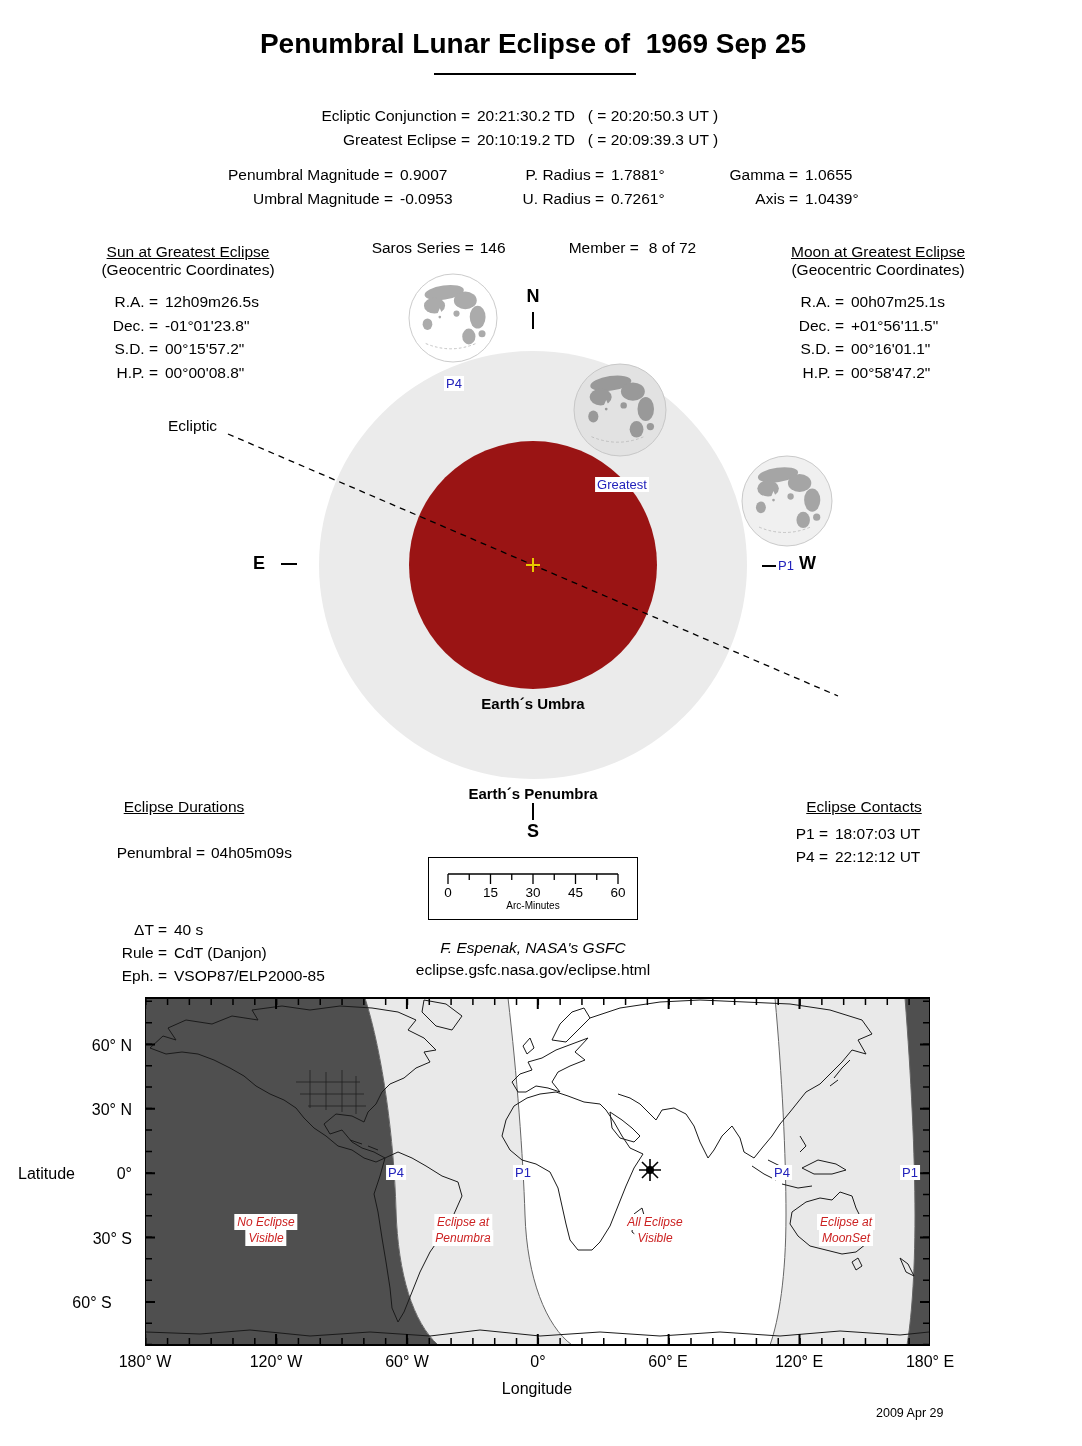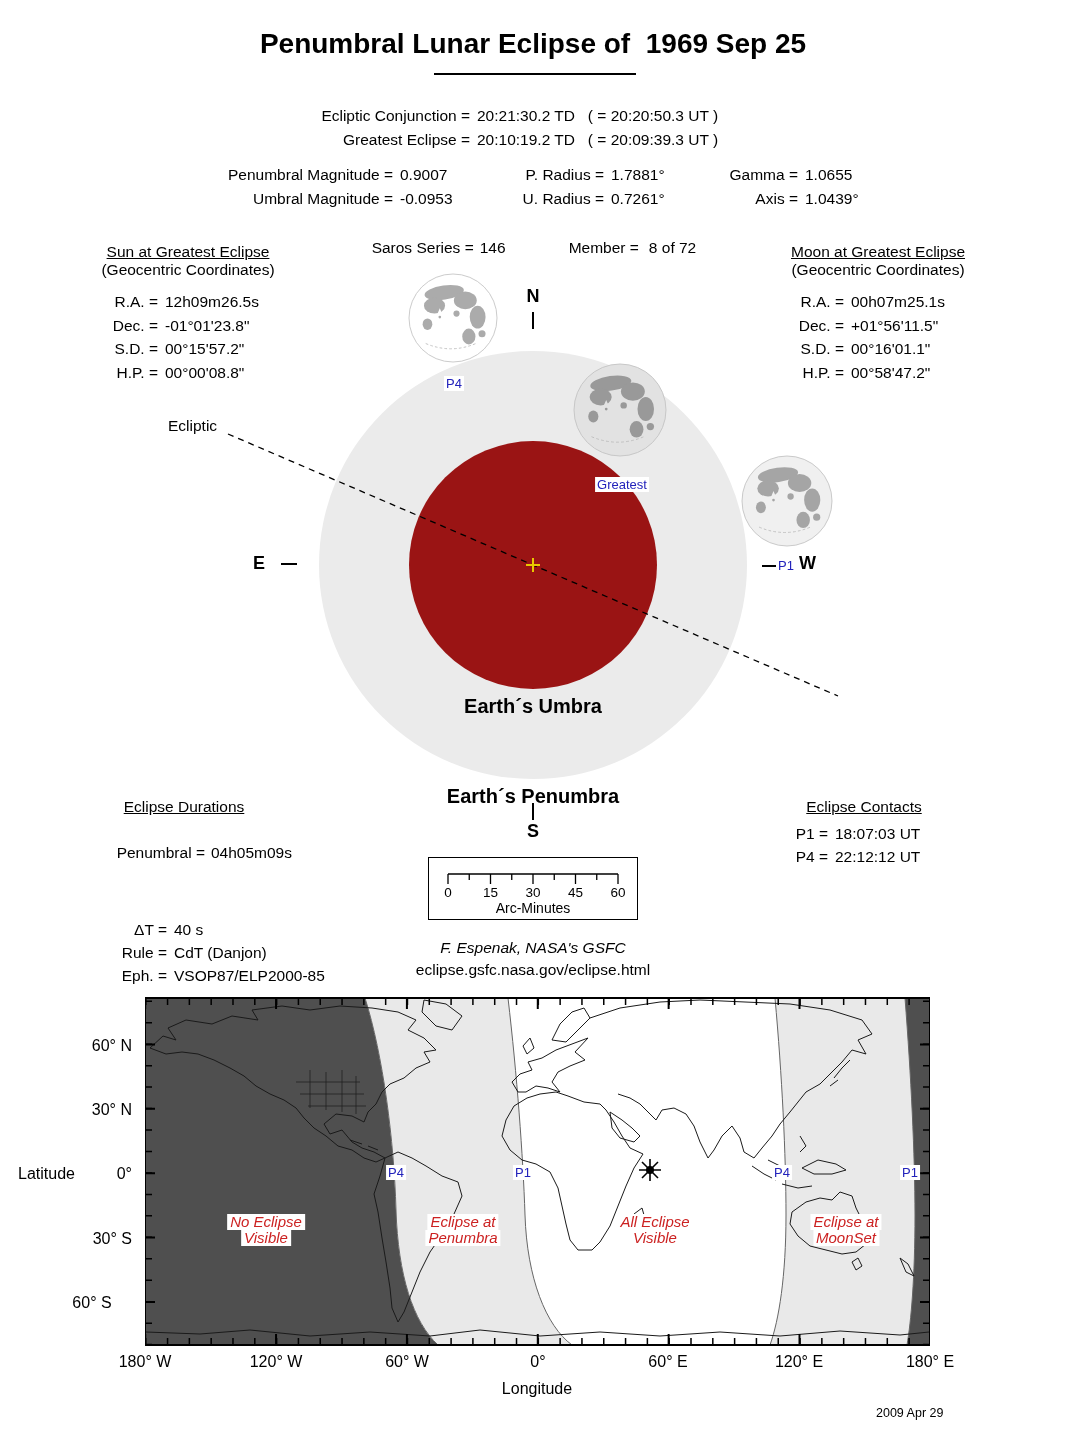--- a/index.html
+++ b/index.html
@@ -10,24 +10,24 @@
   .pre{white-space:pre}
   .t15{font-size:15.5px;line-height:1.25}
   .t16{font-size:16px;line-height:1.25}
   .b{font-weight:bold}
   .u{text-decoration:underline}
   .i{font-style:italic}
   .grid2{display:grid;column-gap:7px}
   .grid2 .lab{text-align:right;white-space:pre}
   .grid2 .val{text-align:left;white-space:pre}
   .bluelab{color:#2222bb;background:#fff;font-size:13px;line-height:15px;padding:0 2px}
-  .redlab{color:#cc2222;font-style:italic;font-size:15px;line-height:16px;text-align:center}
+  .redlab{color:#cc2222;font-style:italic;font-size:12px;line-height:16px;text-align:center}
   .redlab span{background:#fff;padding:0 3px;display:inline-block}
   .cardinal{font-size:18px;font-weight:bold}
-  .dlabel{font-size:20px;font-weight:bold}
+  .dlabel{font-size:15px;font-weight:bold}
   .params-grid{grid-template-columns:55px auto;line-height:23px}
   .params-grid .val:first-of-type{padding-left:58px}
   #scalebox{border:1.5px solid #000;box-sizing:border-box;background:#fff}
   .sbnum{position:absolute;top:27px;font-size:13.5px;transform:translateX(-50%)}
   
   .moon-disk{fill:var(--disk,#fff);stroke:#c4c4c4;stroke-width:2}
   .moon-mare{fill:var(--mare,#a9a9a9)}
   .moon-ray{stroke:#bdbdbd;fill:none;stroke-width:2;stroke-dasharray:6 5}
   .moon-star{fill:var(--disk,#fff)}
   .moon-stardot{fill:var(--mare,#a9a9a9)}
@@ -171,21 +171,21 @@
   <svg width="208" height="60">
     <line x1="19" y1="16" x2="189" y2="16" stroke="#000" stroke-width="1.5"></line>
     <path d="M19,16 v10 M61.5,16 v10 M104,16 v10 M146.5,16 v10 M189,16 v10
              M40.25,16 v6 M82.75,16 v6 M125.25,16 v6 M167.75,16 v6" stroke="#000" stroke-width="1.3"></path>
   </svg>
   <span class="sbnum" style="left:19px">0</span>
   <span class="sbnum" style="left:61.5px">15</span>
   <span class="sbnum" style="left:104px">30</span>
   <span class="sbnum" style="left:146.5px">45</span>
   <span class="sbnum" style="left:189px">60</span>
-  <span class="abs ctr" style="left:104px;top:42px;font-size:14px">Arc-Minutes</span>
+  <span class="abs ctr" style="left:104px;top:42px;font-size:10px">Arc-Minutes</span>
 </div>
 
 <div class="abs grid2 t15 params-grid" style="left:112px;top:918px">
   <div class="lab">ΔT =</div>
   <div class="val">40 s</div>
   <div class="lab">Rule =</div>
   <div class="val">CdT (Danjon)</div>
   <div class="lab">Eph. =</div>
   <div class="val">VSOP87/ELP2000-85</div>
 </div>

